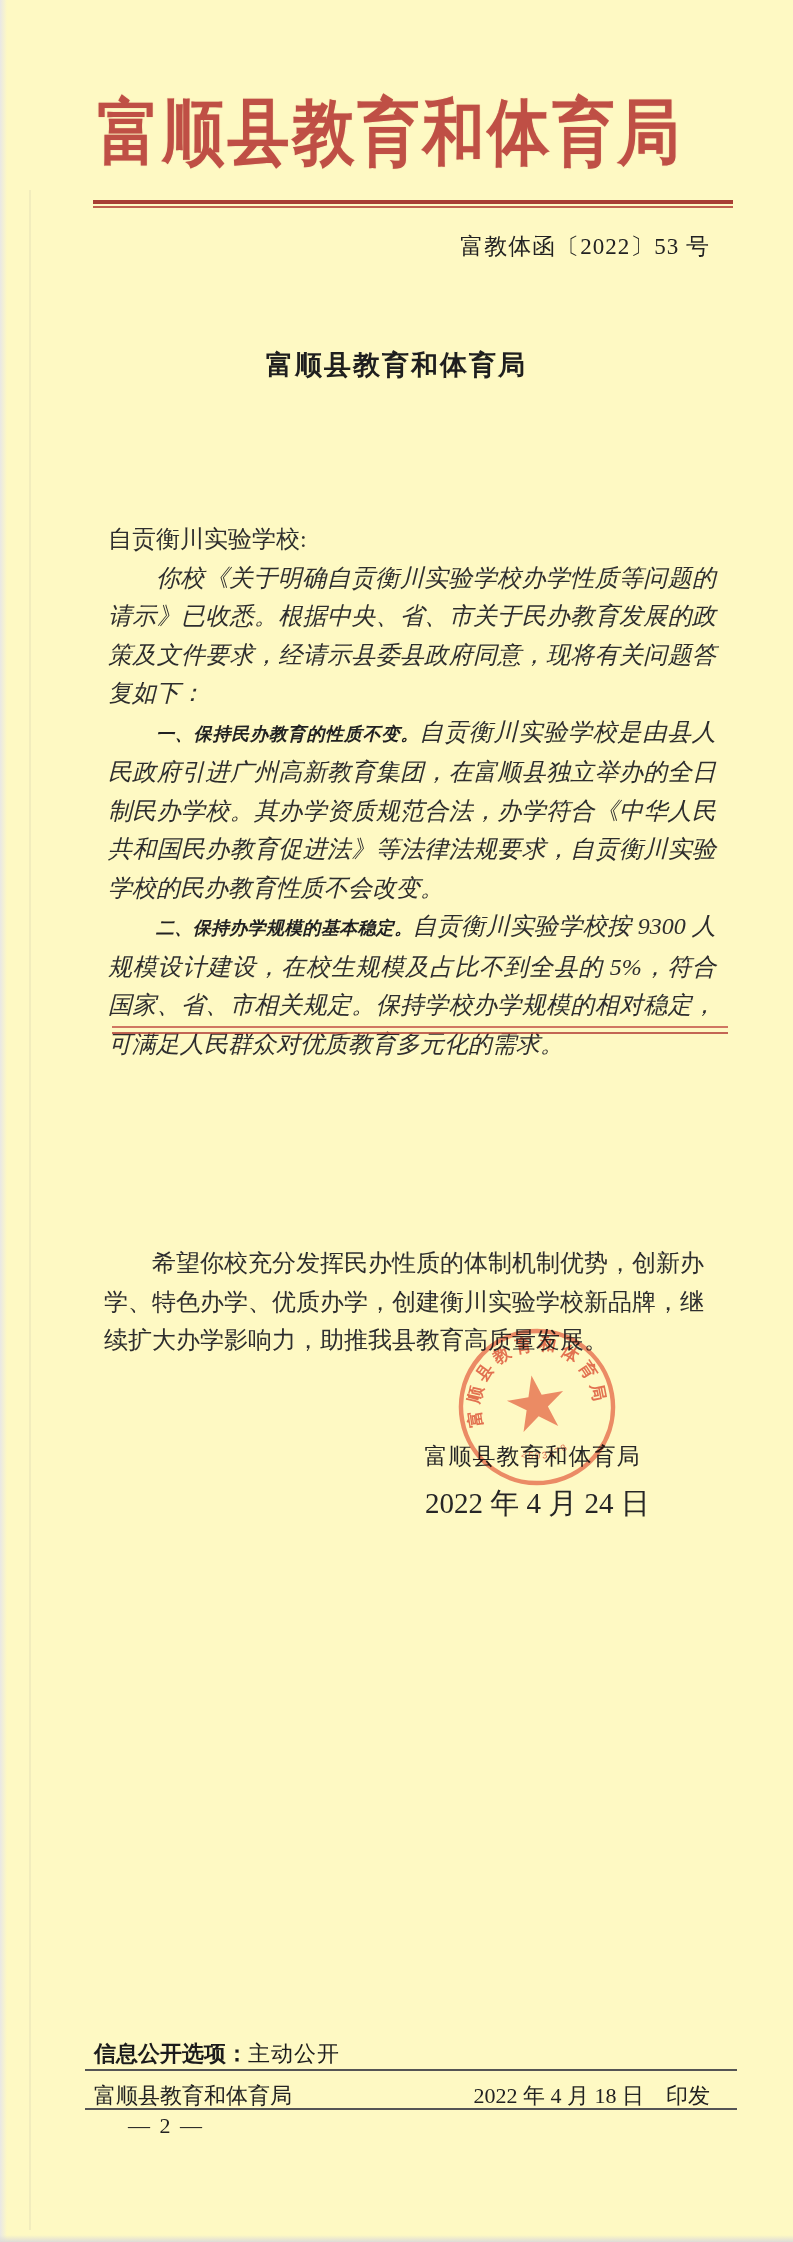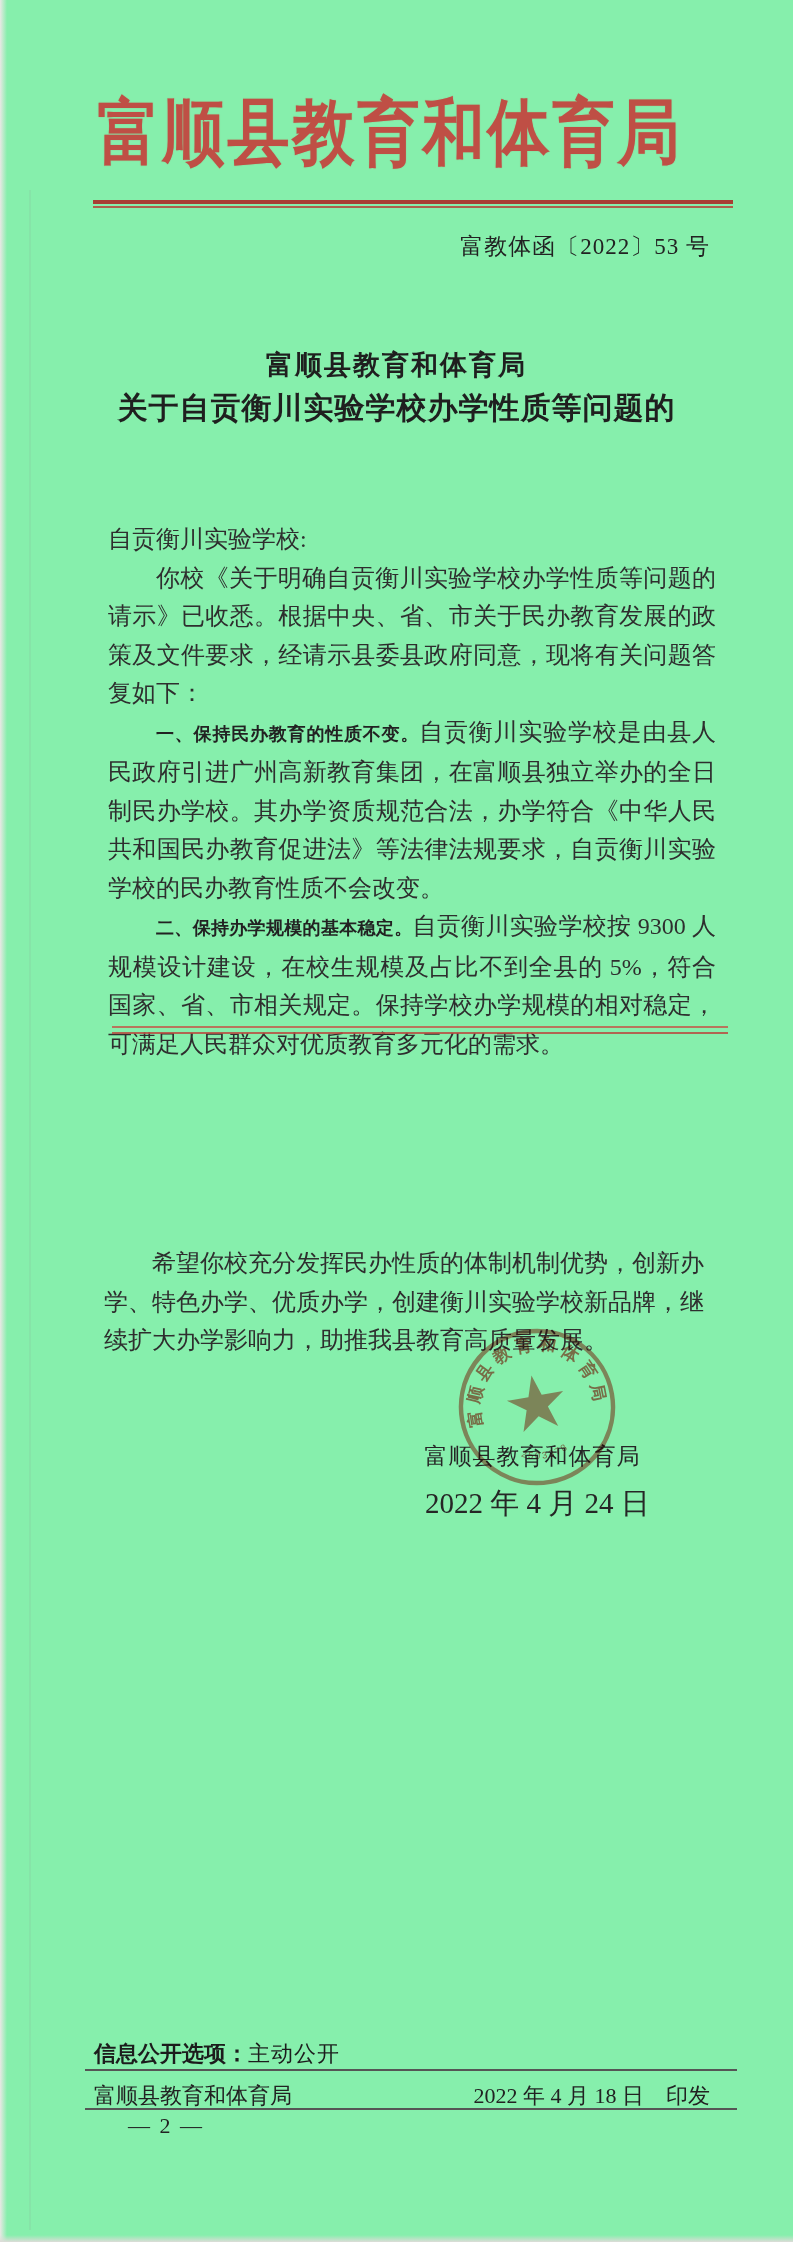--- a/index.html
+++ b/index.html
@@ -1,18 +1,18 @@
 <!DOCTYPE html>
 <html><head>
 <meta charset="utf-8">
 <style>
   html,body{margin:0;padding:0;background:#ffffff;}
   .page{
     position:relative;width:793px;height:2242px;margin:0 auto;
-    background:#86efac;overflow:hidden;
+    background:#fef9c3;overflow:hidden;
     font-family:"Liberation Serif","DejaVu Serif",serif;color:#2b2b2b;
   }
   
   .edge-left{position:absolute;left:0;top:0;width:7px;height:100%;
     background:linear-gradient(to right,#e9e8e5,rgba(233,232,229,0));}
   .edge-bottom{position:absolute;left:0;bottom:0;width:100%;height:7px;
     background:linear-gradient(to top,#dddcd8,rgba(221,220,216,0));}
   .fold-line{position:absolute;left:29px;top:190px;width:2px;height:2040px;
     background:rgba(140,140,140,0.10);}
 
@@ -40,21 +40,21 @@
   .doc-title .t1{font-size:27px;line-height:42px;letter-spacing:2px;}
   .doc-title .t2{font-size:30px;line-height:44px;letter-spacing:1px;}
   .doc-title .t3{font-size:29px;line-height:44px;letter-spacing:12px;}
 
   
   .body-block{
     position:absolute;top:520px;left:100px;width:608px;
     font-size:24px;line-height:38.5px;text-align:justify;color:#2e2e2e;margin-left:8px;
   }
   .body-block p{margin:0;}
-  .body-block p.indent{text-indent:2em;}
+  .body-block p.indent{text-indent:2em;font-style:italic;}
   .lead-bold{
     font-family:"Liberation Sans","DejaVu Sans",sans-serif;
     font-weight:700;font-size:18px;color:#222;
   }
   .mid-red-rule{position:absolute;top:1026px;left:112px;width:616px;}
   .mid-red-rule .l1{height:2px;background:#c4564a;opacity:.8;}
   .mid-red-rule .l2{height:2px;margin-top:4px;background:#b94c41;opacity:.85;}
 
   .closing-block{
     position:absolute;top:1240px;left:100px;width:608px;
@@ -101,21 +101,20 @@
 
   <div class="red-rule">
     <div class="thick"></div>
     <div class="thin"></div>
   </div>
 
   <div class="doc-number">富教体函〔2022〕53 号</div>
 
   <div class="doc-title">
     <div class="t1">富顺县教育和体育局</div>
-    <div class="t2">关于自贡衡川实验学校办学性质等问题的</div>
   </div>
 
   <div class="body-block">
     <p class="salutation">自贡衡川实验学校:</p>
     <p class="indent"><span>你校《关于明确自贡衡川实验学校办学性质等问题的请示》已收悉。根据中央、省、市关于民办教育发展的政策及文件要求，经请示县委县政府同意，现将有关问题答复如下：</span></p>
     <p class="indent"><span class="lead-bold">一、保持民办教育的性质不变。</span><span>自贡衡川实验学校是由县人民政府引进广州高新教育集团，在富顺县独立举办的全日制民办学校。其办学资质规范合法，办学符合《中华人民共和国民办教育促进法》等法律法规要求，自贡衡川实验学校的民办教育性质不会改变。</span></p>
     <p class="indent"><span class="lead-bold">二、保持办学规模的基本稳定。</span><span>自贡衡川实验学校按 9300 人规模设计建设，在校生规模及占比不到全县的 5%，符合国家、省、市相关规定。保持学校办学规模的相对稳定，可满足人民群众对优质教育多元化的需求。</span></p>
   </div>
 
   <div class="mid-red-rule">

